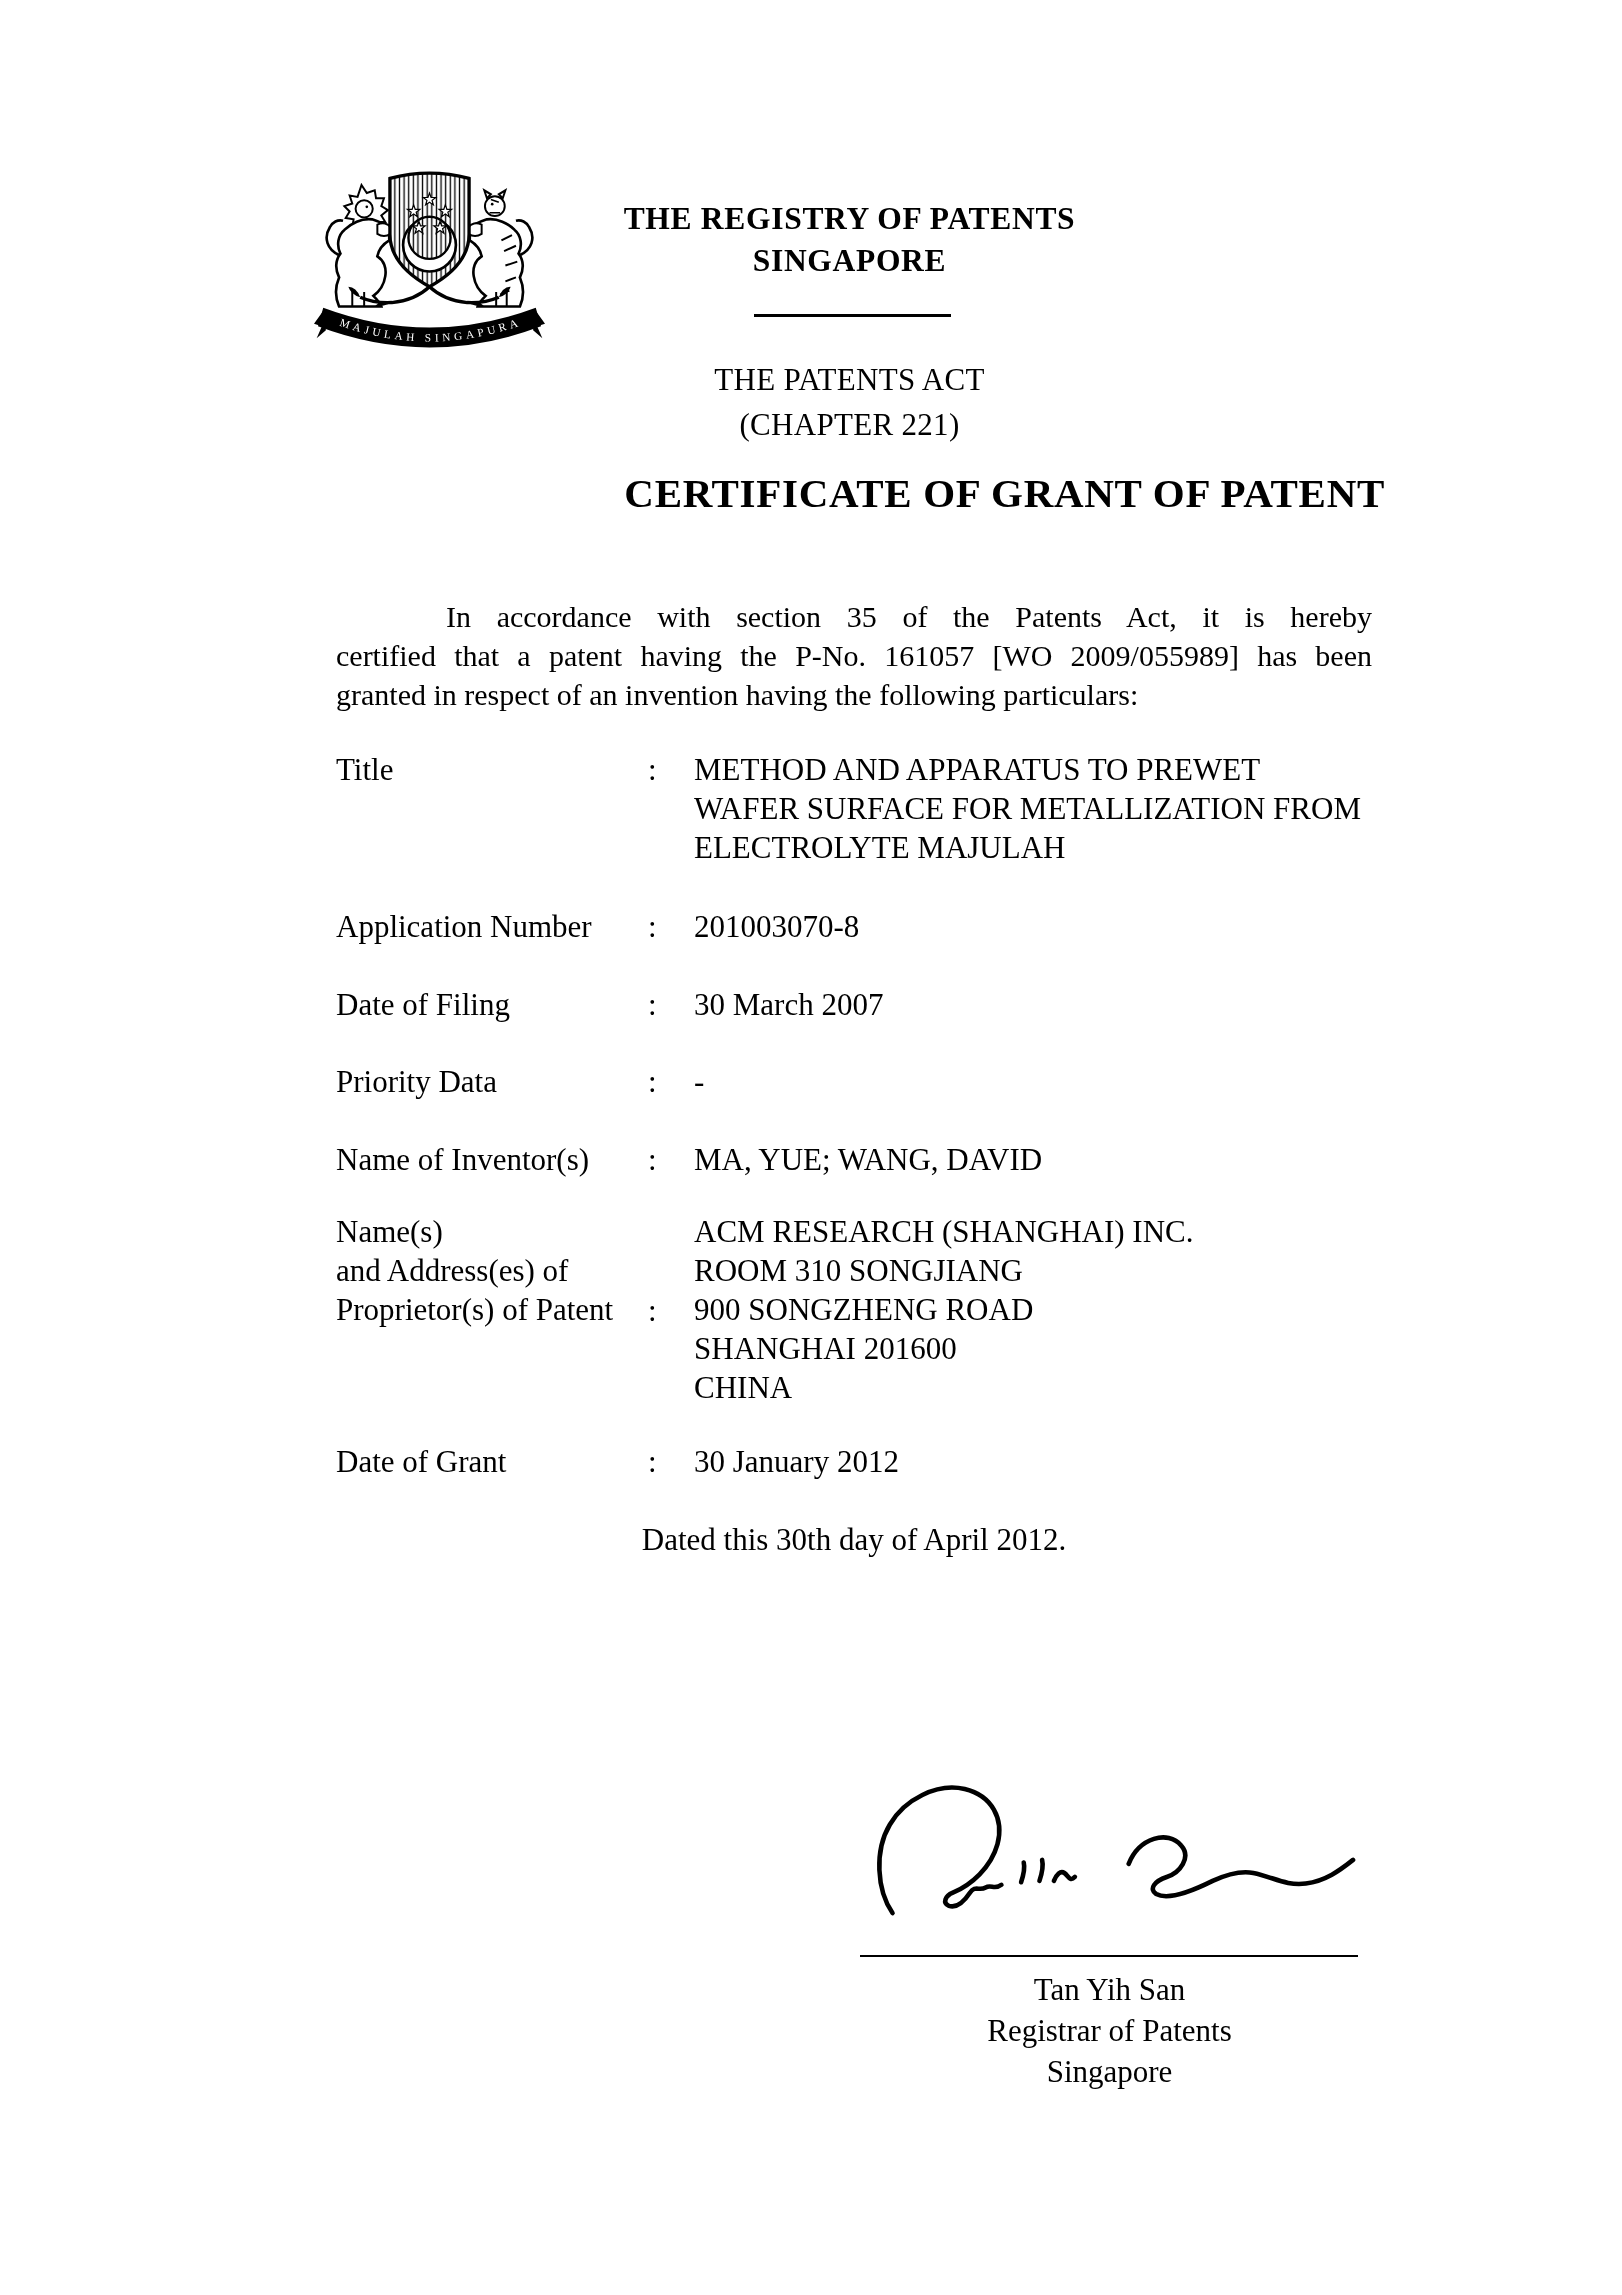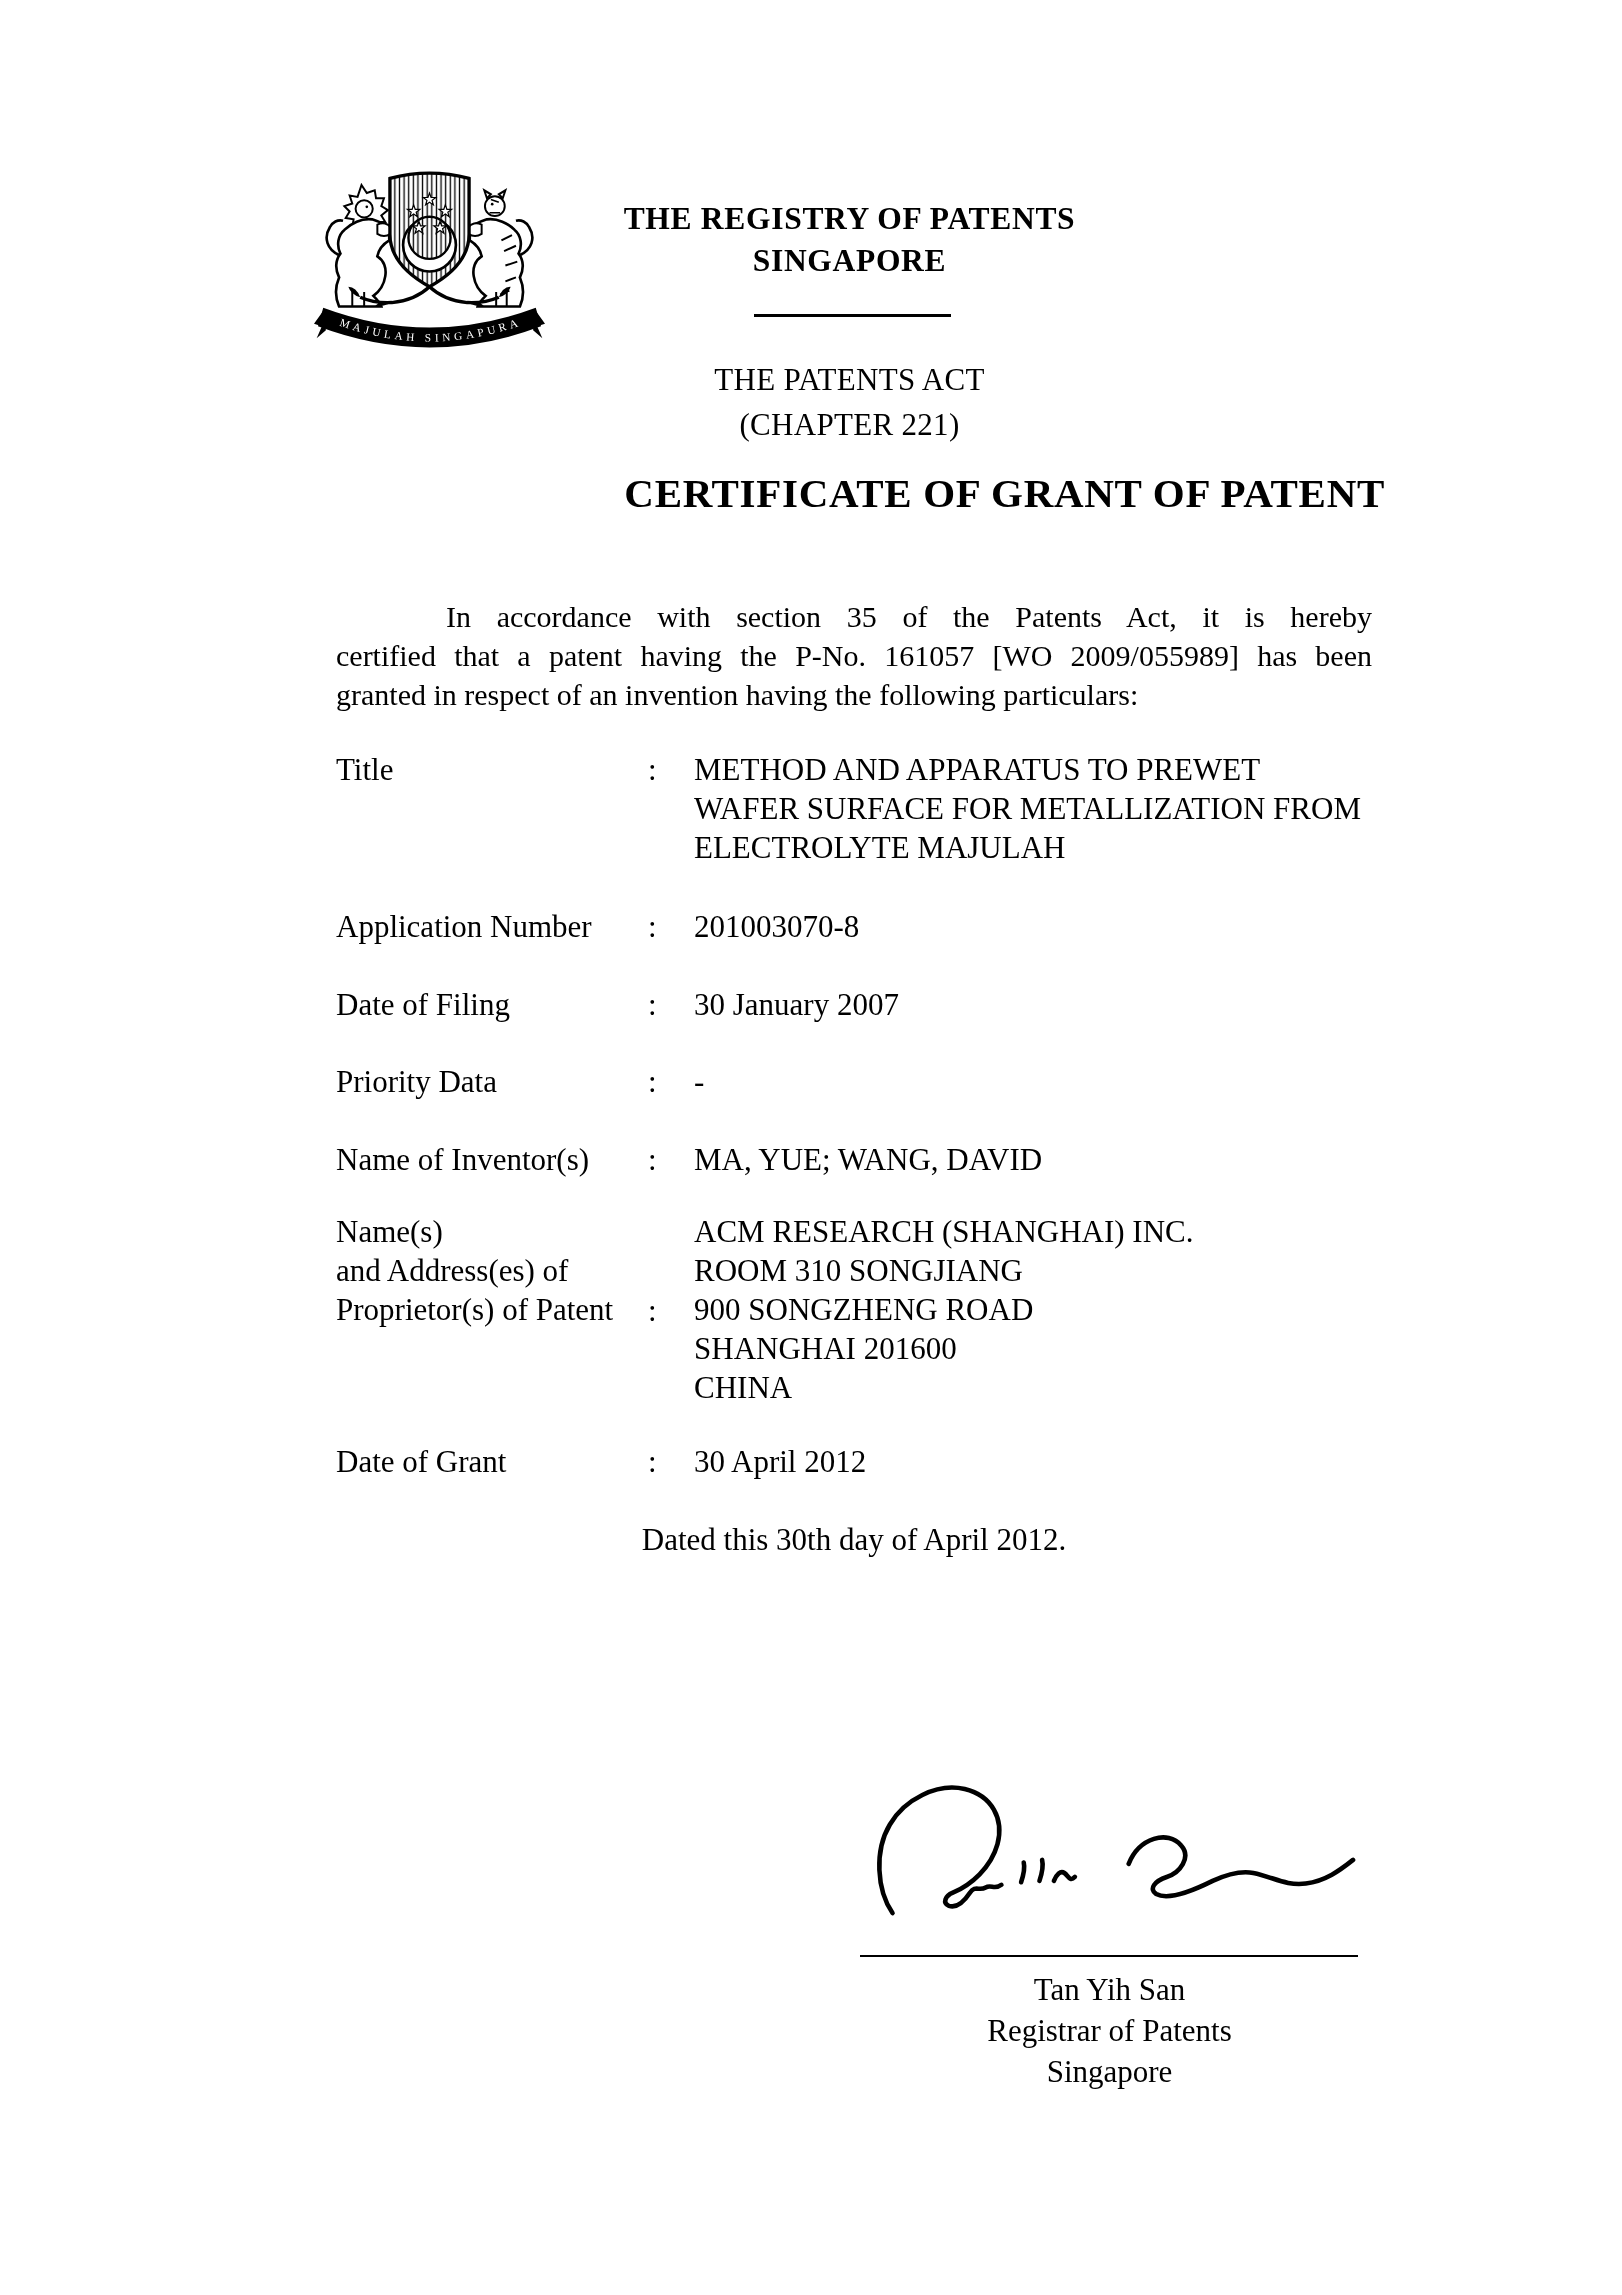--- a/index.html
+++ b/index.html
@@ -164,21 +164,21 @@
 
 <div class="abs frow row-appnum">
   <div class="flabel">Application Number</div>
   <div class="fcolon">:</div>
   <div class="fvalue">201003070-8</div>
 </div>
 
 <div class="abs frow row-filing">
   <div class="flabel">Date of Filing</div>
   <div class="fcolon">:</div>
-  <div class="fvalue">30 January 2007</div>
+  <div class="fvalue">30 March 2007</div>
 </div>
 
 <div class="abs frow row-priority">
   <div class="flabel">Priority Data</div>
   <div class="fcolon">:</div>
   <div class="fvalue">-</div>
 </div>
 
 <div class="abs frow row-inventor">
   <div class="flabel">Name of Inventor(s)</div>
@@ -200,21 +200,21 @@
     <div>ROOM 310 SONGJIANG</div>
     <div>900 SONGZHENG ROAD</div>
     <div>SHANGHAI 201600</div>
     <div>CHINA</div>
   </div>
 </div>
 
 <div class="abs frow row-grant">
   <div class="flabel">Date of Grant</div>
   <div class="fcolon">:</div>
-  <div class="fvalue">30 April 2012</div>
+  <div class="fvalue">30 January 2012</div>
 </div>
 
 <div class="abs datedline">Dated this 30th day of April 2012.</div>
 
 <div class="abs sigimage">
   <svg width="512" height="164" viewBox="0 0 780 250">
     <g fill="none" stroke="#000" stroke-width="7" stroke-linecap="round">
       <path d="M60,215 C36,180 32,120 56,80 C78,42 128,16 170,26 C212,36 230,72 220,110 C210,146 180,172 152,184 C140,189 136,200 146,204 C158,208 170,196 178,184 C186,172 192,182 202,176 C210,171 216,180 226,172"></path>
       <path d="M256,168 C260,156 262,146 260,138"></path>
       <path d="M284,166 C288,154 290,142 288,134"></path>

